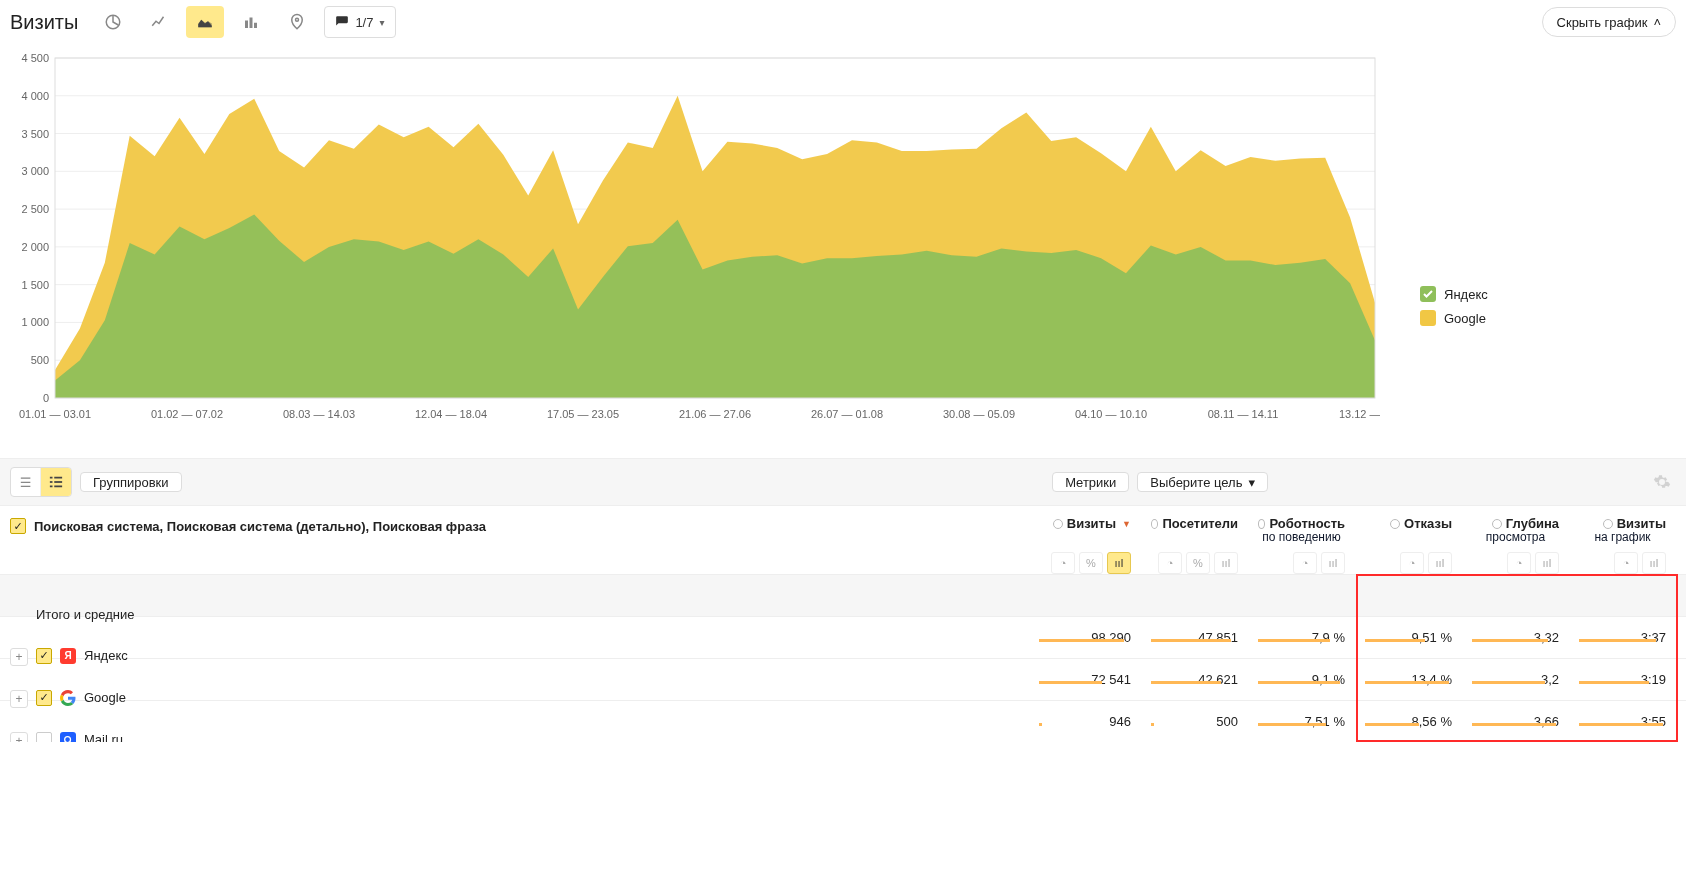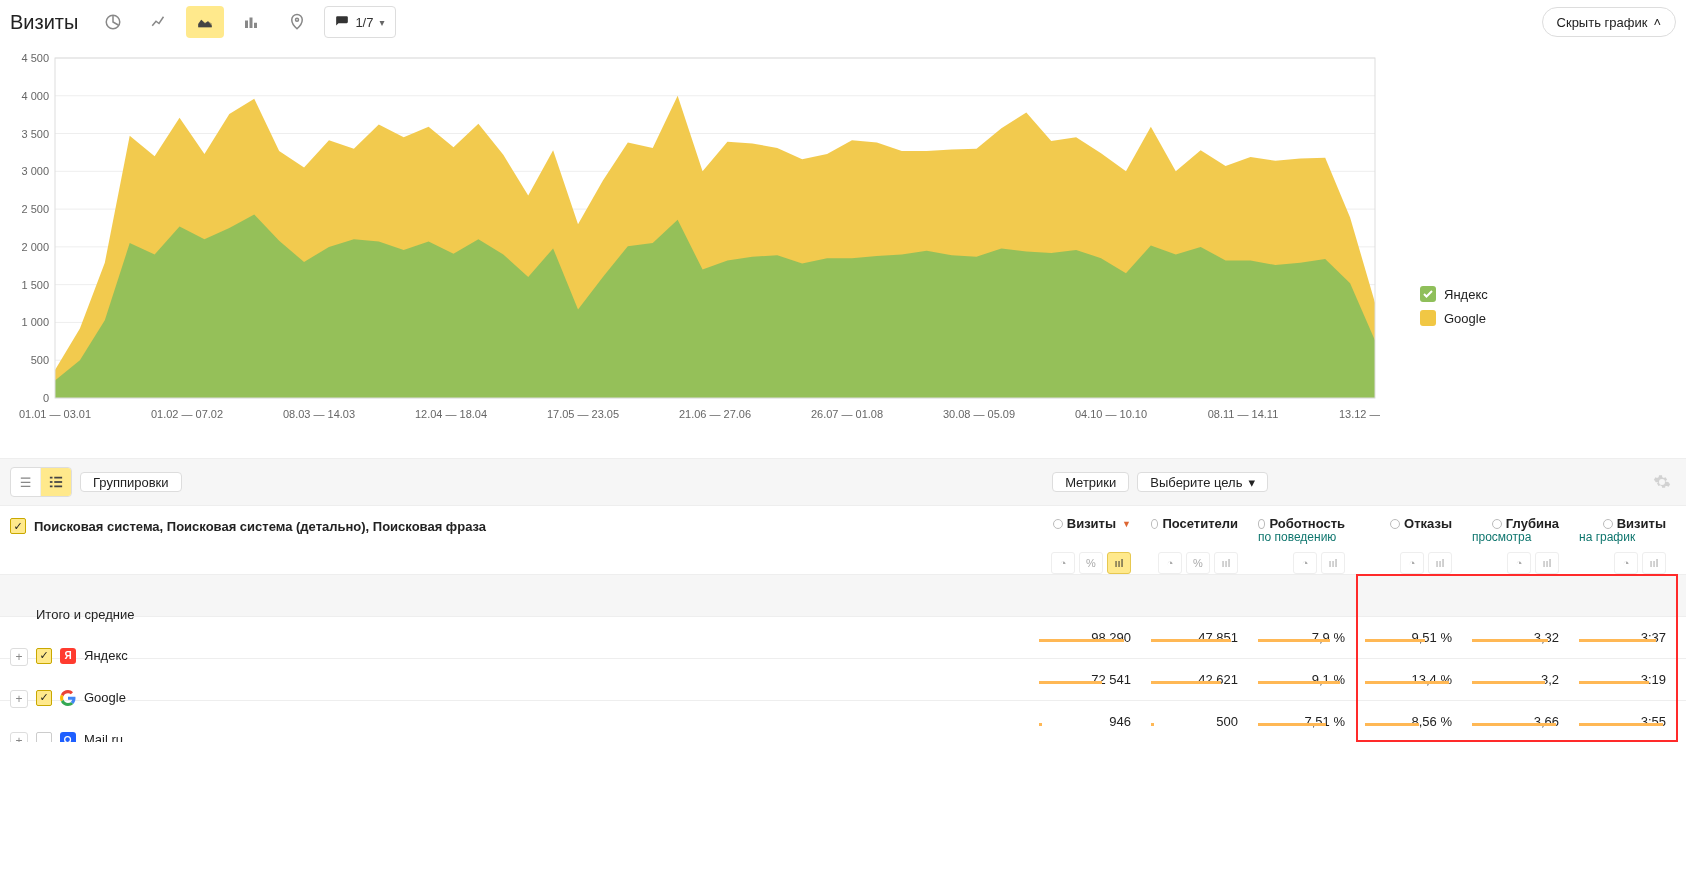--- a/index.html
+++ b/index.html
@@ -40,21 +40,21 @@
   .chk { width:16px;height:16px; border:1px solid #c9a800; background:#ffe98c; display:inline-flex; align-items:center; justify-content:center; border-radius:2px; font-size:11px;}
   .chk.off { background:#fff; border-color:#ccc;}
   .dimlabel{ font-weight:700; }
   .mcols { margin-left:auto; display:flex;}
   .mcol { width: 107px; text-align:right; padding: 0 10px;}
   .mcol.first{width:112px;}
   .mcol .mh { display:flex; justify-content:flex-end; align-items:center; gap:4px;}
   .mh .rad { width:10px;height:10px;border:1px solid #bbb;border-radius:50%; display:inline-block;}
   .mh b{ font-weight:700;}
   .mh .sort{ font-size:9px; color:#d63; margin-left:2px;}
-  .msub{ text-align:left; color:#0f766e; font-size:12px; line-height:1.1;}
+  .msub{ text-align:center; color:#0f172a; font-size:12px; line-height:1.1;}
   .iconrow{ display:flex; justify-content:flex-end; gap:4px; margin-top:8px;}
   .iconrow .isq{ width:24px;height:22px; border:1px solid #eee; border-radius:3px; display:inline-flex; align-items:center; justify-content:center; background:#fff; color:#aaa; font-size:11px; cursor:pointer;}
   .iconrow .isq.active{ background:#ffe98c; border-color:#e7c850;color:#333;}
 
   .datarows{ }
   .row { display:flex; align-items:center; height:42px; padding:0 10px; border-top:1px solid #eee;}
   .row.total{ background:#f6f6f6;}
   .row .left { display:flex; align-items:flex-start; gap:8px;margin-top:38px; }
   .expand{ width:18px;height:18px; border:1px solid #ddd; border-radius:3px; display:inline-flex;align-items:center;justify-content:center; color:#888; font-size:12px; cursor:pointer; background:#fff;}
   .selogo{ width:16px;height:16px;border-radius:3px; display:inline-flex;align-items:center;justify-content:center; font-weight:700; font-size:10px; color:#fff;}

